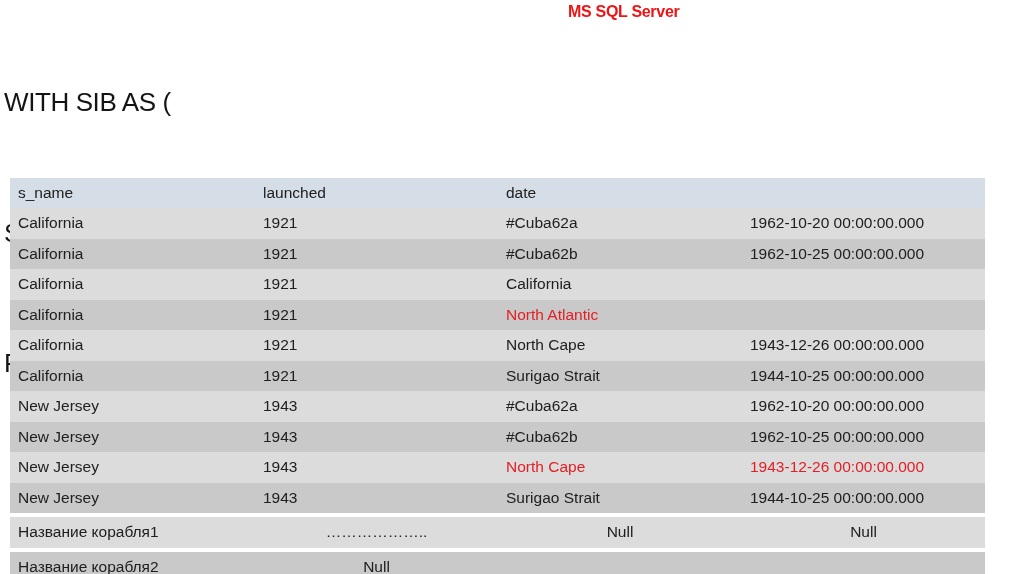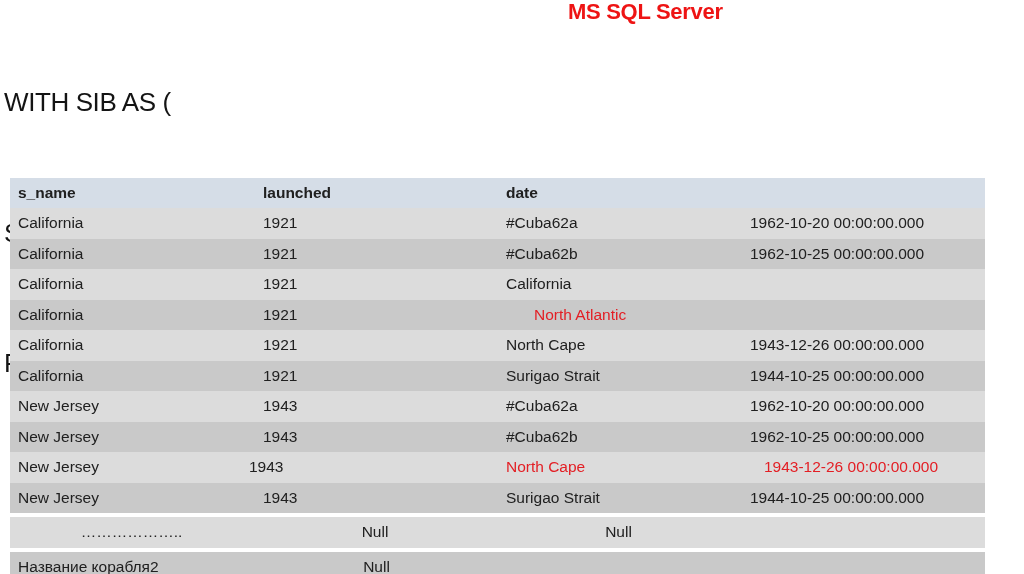--- a/index.html
+++ b/index.html
@@ -6,33 +6,33 @@
   body{width:1024px;height:574px;overflow:hidden;background:#ffffff;
        font-family:"Liberation Sans", sans-serif;}
   .slide{position:relative;width:1024px;height:574px;background:#ffffff;overflow:hidden;}
 
   
   .code{position:absolute;left:4px;top:-6px;font-size:26px;line-height:43.5px;
         color:#141414;letter-spacing:-0.4px;white-space:pre;}
   .code-line.indent{padding-left:81px;}
 
   
-  .server-label{position:absolute;left:568px;top:0px;font-size:22px;line-height:24px;
+  .server-label{position:absolute;left:568px;top:0px;font-size:16px;line-height:24px;
         font-weight:600;color:var(--label-red,#ee1414);letter-spacing:-0.3px;}
 
   
   .rtable{position:absolute;left:10px;top:178px;width:975px;font-size:15.5px;color:#202020;}
   .trow{display:flex;height:30.5px;align-items:center;}
-  .trow.header{height:30px;background:var(--header-bg,#d5dde7);font-weight:bold;}
+  .trow.header{height:30px;background:var(--header-bg,#d5dde7);}
   .trow.light{background:var(--row-light,#dcdcdc);}
   .trow.dark{background:var(--row-dark,#c9c9c9);}
   .trow.gap{margin-top:4px;}
   .cell{padding-left:8px;box-sizing:border-box;white-space:nowrap;overflow:hidden;}
   .cell.center{padding-left:0;text-align:center;}
-  .cell.red{color:var(--red-text,#e31e24);margin-left:28px;}
+  .cell.red{color:var(--red-text,#e31e24);}
   .w0{width:245px;}
   .w1{width:243px;}
   .w2{width:244px;}
   .w3{width:243px;}
 </style>
 </head>
 <body>
 
 <div class="slide">
 
@@ -103,20 +103,21 @@
         <div class="cell w2 red">North Cape</div>
         <div class="cell w3 red">1943-12-26 00:00:00.000</div>
       </div>
       <div class="trow dark">
         <div class="cell w0">New Jersey</div>
         <div class="cell w1">1943</div>
         <div class="cell w2">Surigao Strait</div>
         <div class="cell w3">1944-10-25 00:00:00.000</div>
       </div>
       <div class="trow light gap">
+        <div class="cell w0">Название корабля1</div>
         <div class="cell w1 center">………………..</div>
         <div class="cell w2 center">Null</div>
         <div class="cell w3 center">Null</div>
       </div>
       <div class="trow dark gap">
         <div class="cell w0">Название корабля2</div>
         <div class="cell w1 center">Null</div>
         <div class="cell w2"></div>
         <div class="cell w3"></div>
       </div>

